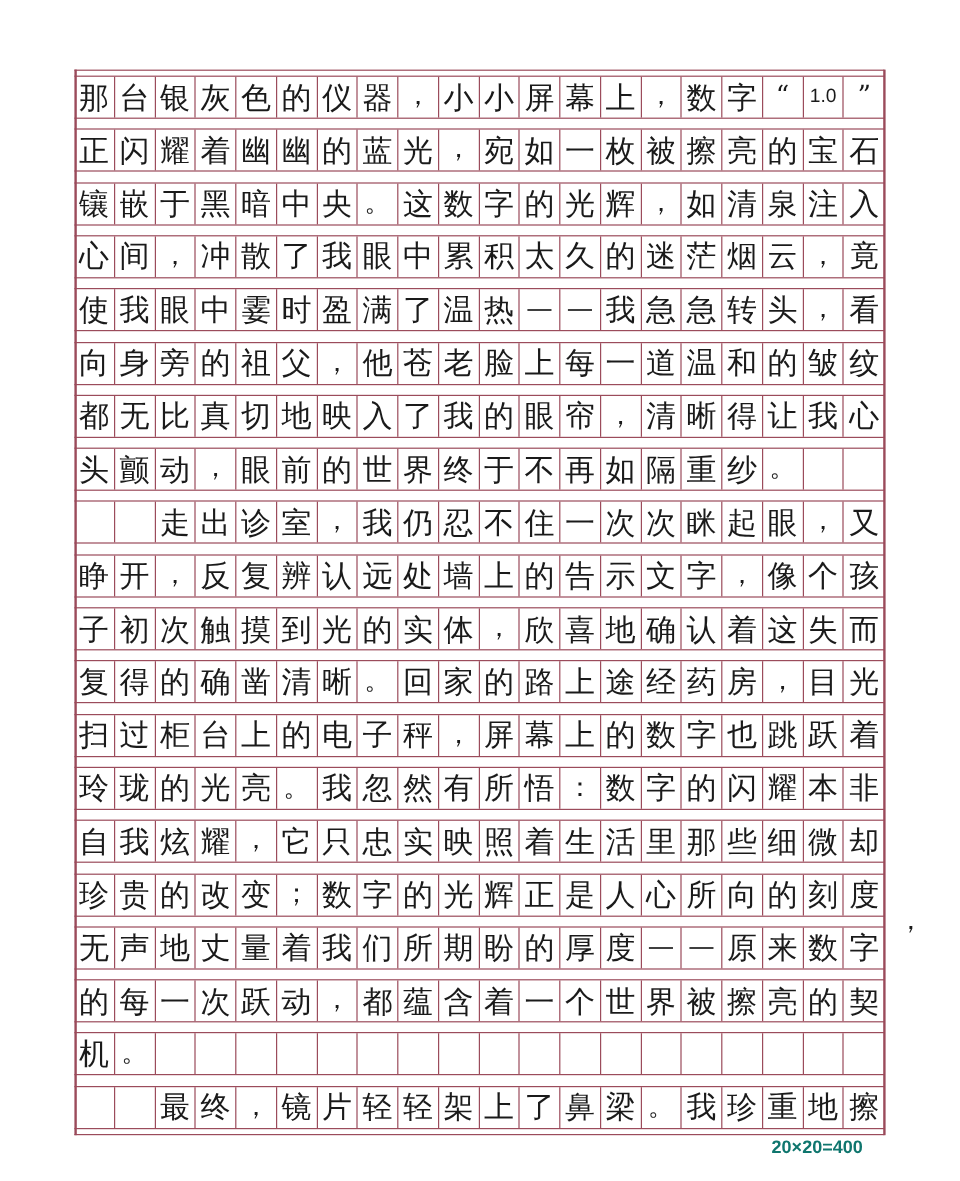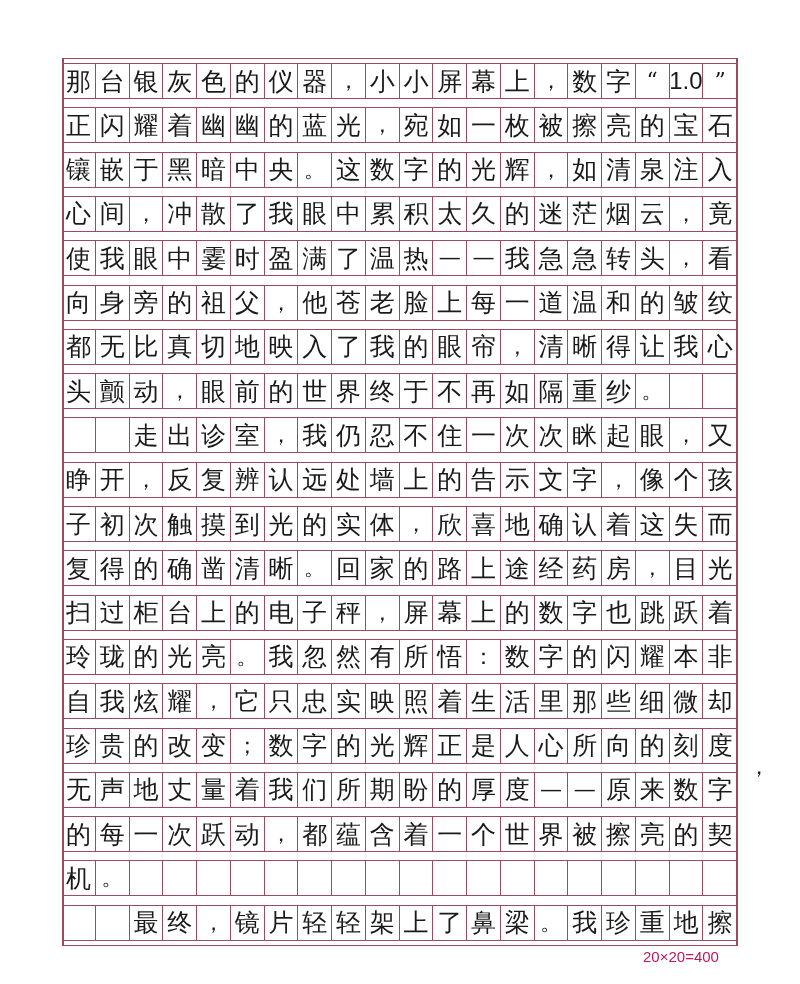--- a/index.html
+++ b/index.html
@@ -26,28 +26,28 @@
     width: 33.75px; height: 100%;
     box-sizing: border-box;
     border-right: 1.2px solid #9b4b5b;
     display: flex; align-items: center; justify-content: center;
     font-family: "DejaVu Serif", "Liberation Serif", serif;
     font-size: 25px; line-height: 1; color: #1a1a1a;
     overflow: visible; white-space: nowrap;
   }
   .cell:last-child { border-right: none; }
   .cell.punct { font-size: 22px; }
-  .cell.small { font-size: 24px; font-family: "Liberation Sans", sans-serif; text-align: center; }
+  .cell.small { font-size: 16px; font-family: "Liberation Sans", sans-serif; text-align: center; }
   .outside-comma {
     position: absolute; left: 748px; top: 752px;
     font-family: "DejaVu Serif", serif; font-size: 22px; color: #1a1a1a;
   }
   .footer-count {
     position: absolute; left: 643px; top: 948px;
-    font-family: "Liberation Sans", sans-serif; font-size: 15px; color: #be185d;
+    font-family: "Liberation Sans", sans-serif; font-size: 15px; color: #0f766e; font-weight: bold;
   }
 </style>
 </head>
 <body>
 
 <div class="outer-left"></div>
 <div class="outer-right"></div>
 <div class="sheet" id="sheet">
     <div class="row" style="top: 4px;">
       <div class="cell">那</div>

